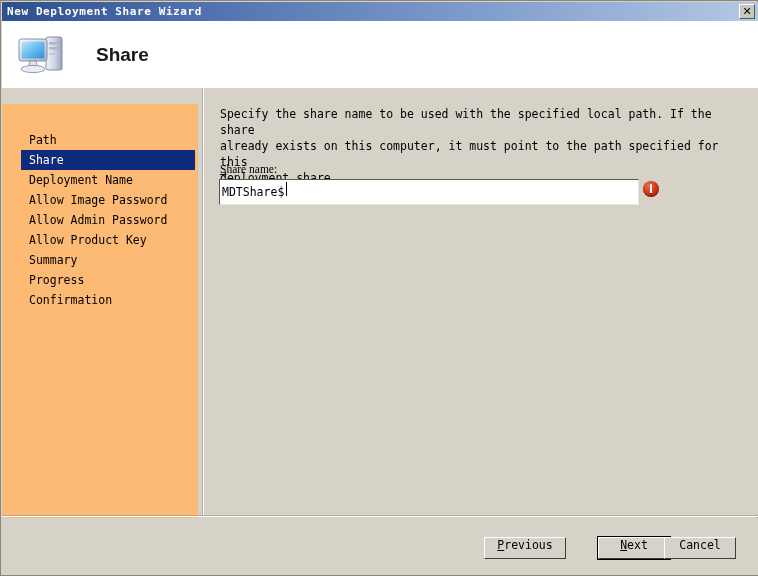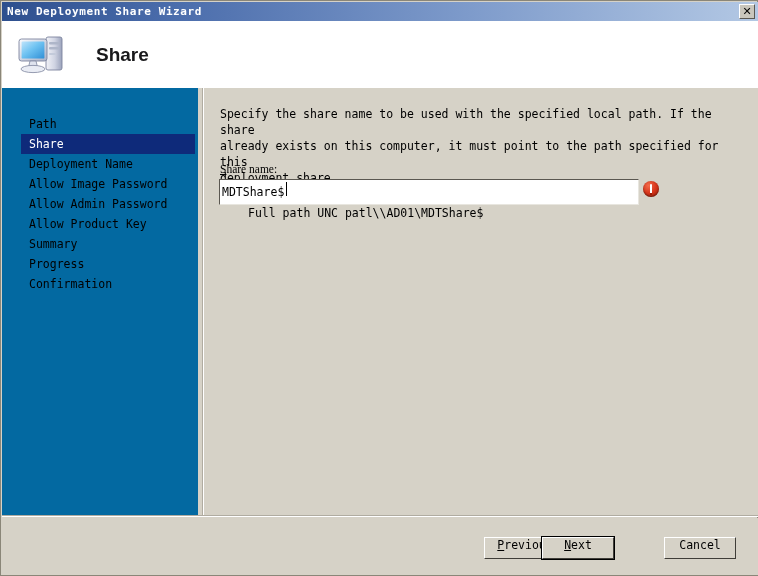--- a/index.html
+++ b/index.html
@@ -97,24 +97,24 @@
     position: absolute;
     left: 1px;
     top: 87px;
     width: 756px;
     height: 427px;
     background: #d6d2c7;
   }
 
   #sidebar {
     position: absolute;
-    left: 0; top: 0;
+    left: 0; top: 16px;
     width: 196px;
     height: 427px;
-    background: #0369a1;
+    background: #fdba74;
   }
   #sidebar-list {
     position: absolute;
     left: 0; top: 26px;
     width: 196px;
   }
   .nav-item {
     height: 20px;
     line-height: 20px;
     padding-left: 27px;
@@ -275,21 +275,21 @@
     font-size: 11.5px;
     color: #000000;
     display: flex;
     align-items: flex-start;
     justify-content: center;
     cursor: pointer;
   }
   .btn u { text-decoration: underline; }
   #btn-previous { left: 482px; width: 82px; }
   #btn-next {
-    left: 540px;
+    left: 596px;
     width: 72px;
     box-shadow: 0 0 0 1px #000000;
   }
   #btn-cancel { left: 662px; width: 72px; }
 </style>
 </head>
 <body>
 
 <div id="window">
 
@@ -364,21 +364,20 @@
 
       <div id="share-input-wrap">
         <input id="share-input" type="text" value="MDTShare$" style="">
         <div id="caret"></div>
       </div>
 
       <div id="error-icon">
           <i></i>
         </div>
 
-      <div id="fullpath">Full path UNC patl\\AD01\MDTShare$</div>
     </div>
   </div>
 
   <div id="divider-h"></div>
 
   <div id="footer">
     <div class="btn" id="btn-previous">
       <span><u>P</u>revious</span>
     </div>
     <div class="btn" id="btn-next">

